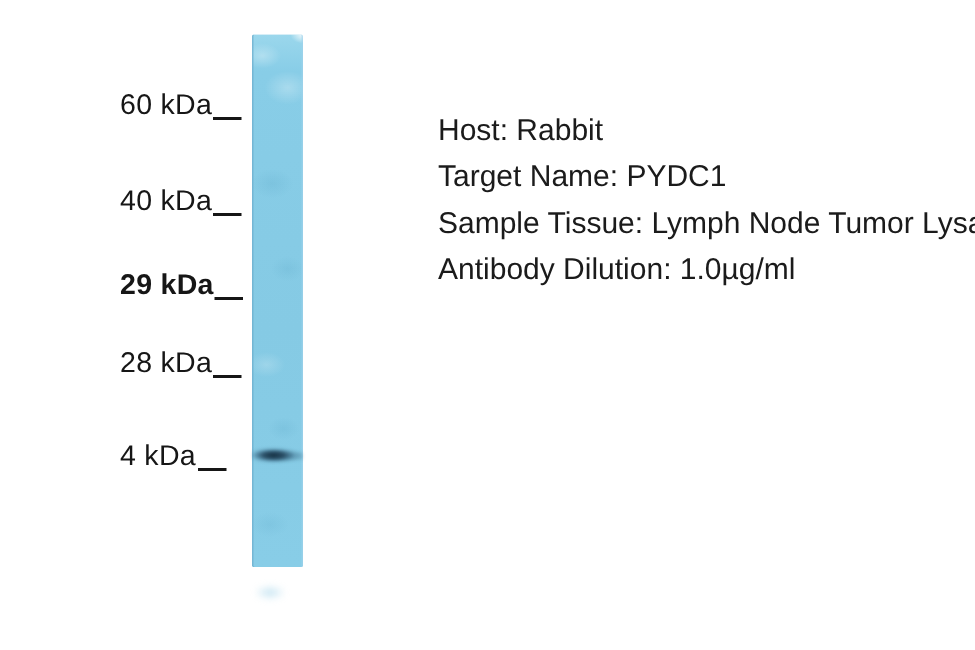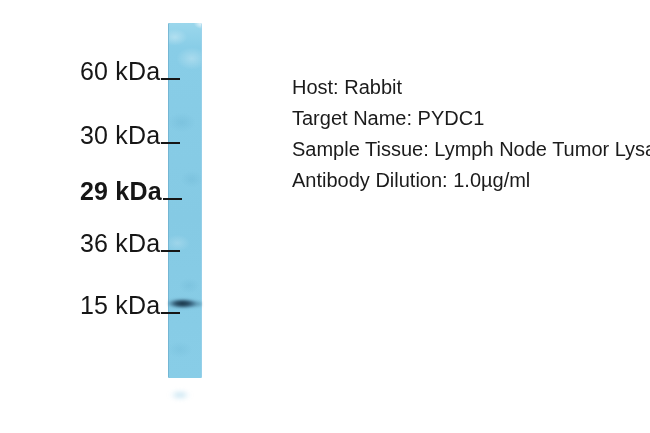--- a/index.html
+++ b/index.html
@@ -82,21 +82,21 @@
   
   .marker-row {
     position: absolute;
     left: 80px;
     height: 22px;
     display: flex;
     align-items: flex-end;
     white-space: nowrap;
   }
   .marker-row .marker-label {
-    font-size: 25px;
+    font-size: 19px;
     line-height: 22px;
     color: #161616;
     letter-spacing: 0.2px;
   }
   .marker-row .tick {
     display: inline-block;
     width: 19px;
     height: 2px;
     margin-left: 1px;
     margin-bottom: 2px;
@@ -131,33 +131,33 @@
     <div class="band-tail"></div>
     <div class="band"></div>
   </div>
   <div class="ghost-smudge"></div>
 
   <div class="marker-row m0">
     <span class="marker-label">60 kDa</span>
     <span class="tick"></span>
   </div>
   <div class="marker-row m1">
-    <span class="marker-label">30 kDa</span>
+    <span class="marker-label">40 kDa</span>
     <span class="tick"></span>
   </div>
   <div class="marker-row m2">
     <span class="marker-label">29 kDa</span>
     <span class="tick"></span>
   </div>
   <div class="marker-row m3">
-    <span class="marker-label">36 kDa</span>
+    <span class="marker-label">28 kDa</span>
     <span class="tick"></span>
   </div>
   <div class="marker-row m4">
-    <span class="marker-label">15 kDa</span>
+    <span class="marker-label">4 kDa</span>
     <span class="tick"></span>
   </div>
 
   <div class="info-block">
     <div class="info-line">Host: Rabbit</div>
     <div class="info-line">Target Name: PYDC1</div>
     <div class="info-line">Sample Tissue: Lymph Node Tumor Lysate</div>
     <div class="info-line">Antibody Dilution: 1.0µg/ml</div>
   </div>
 

